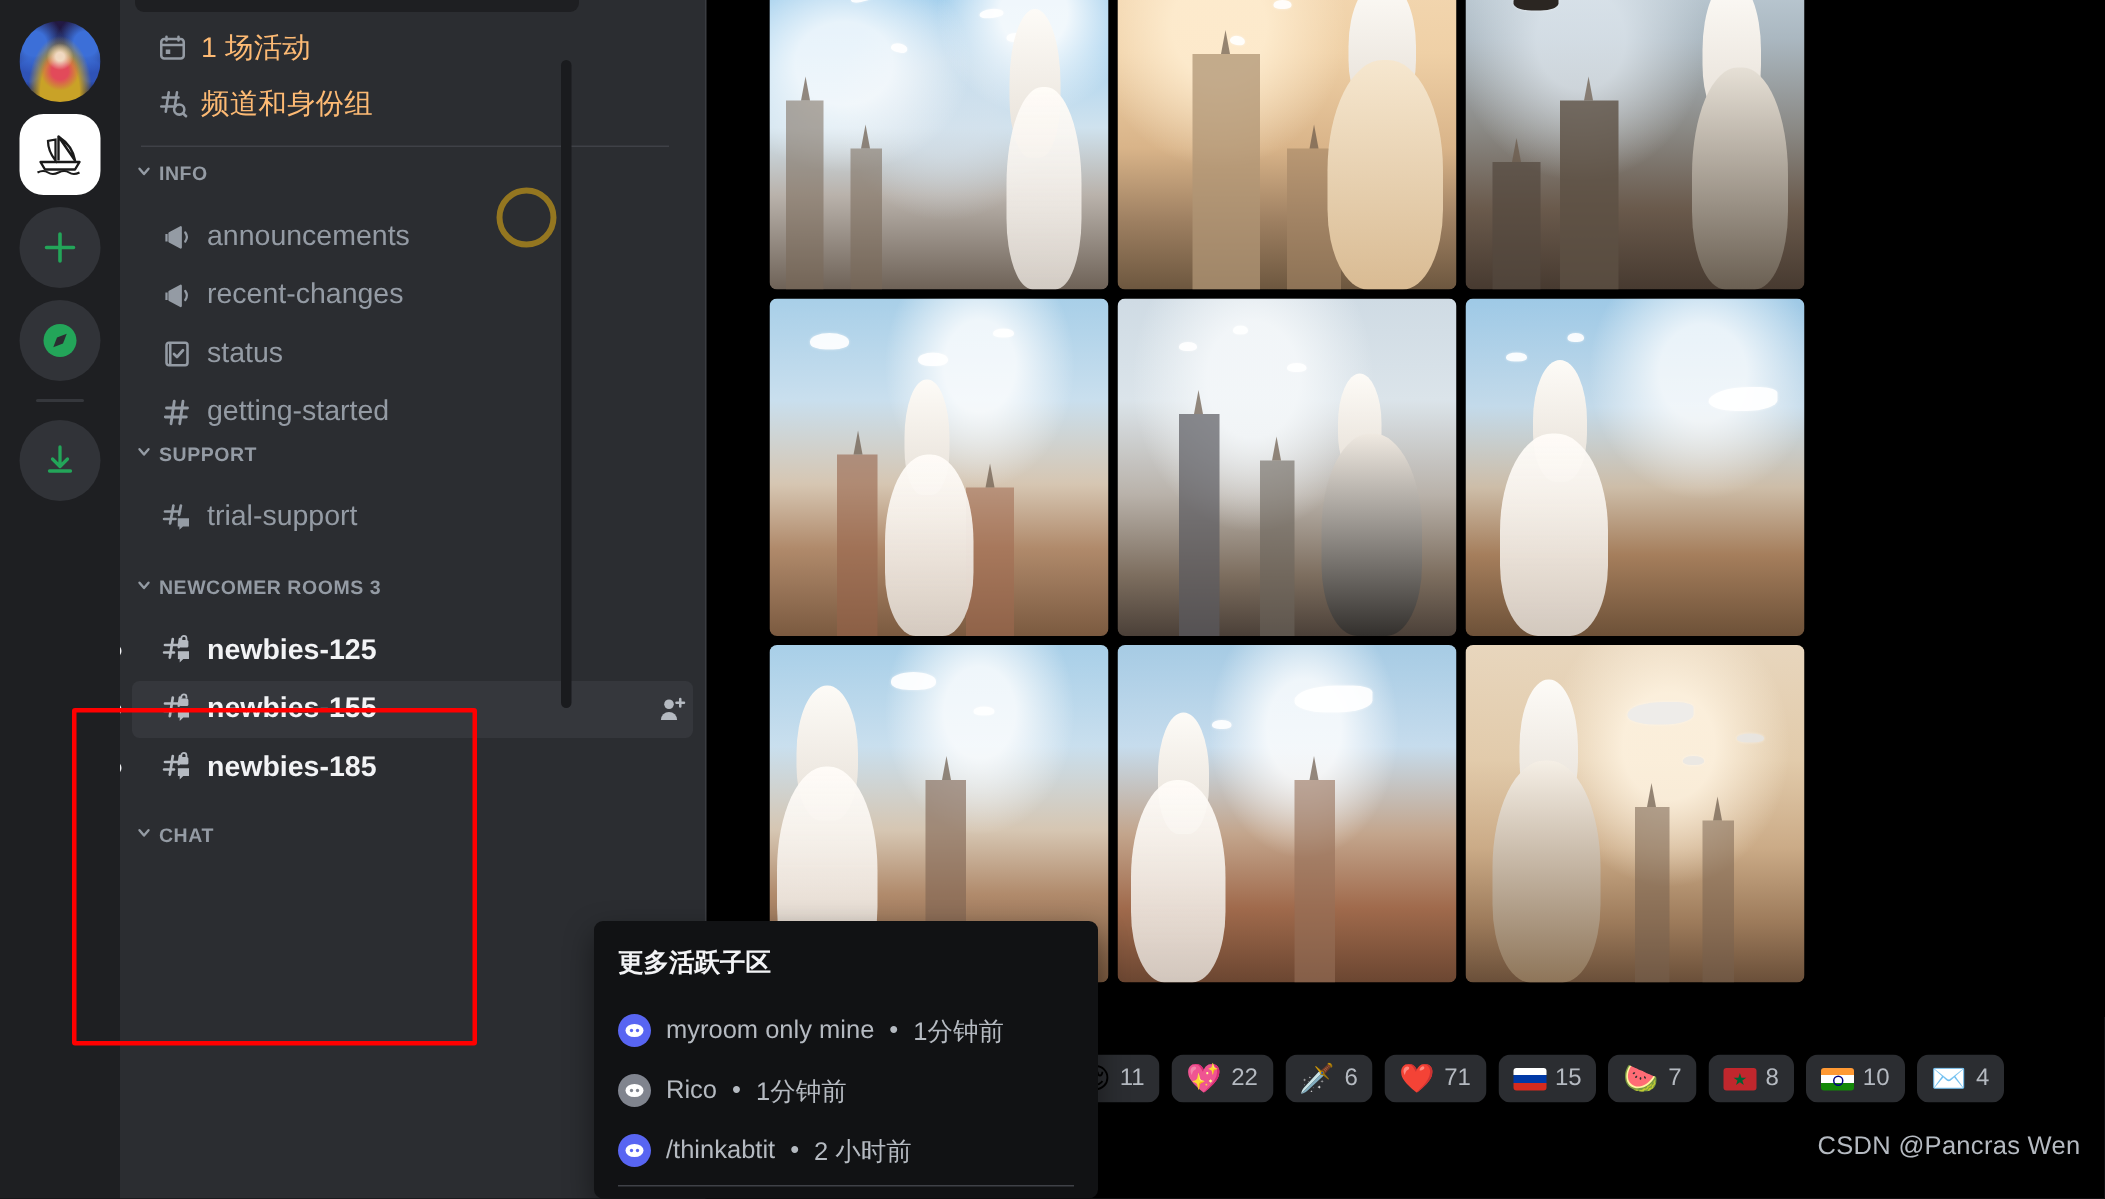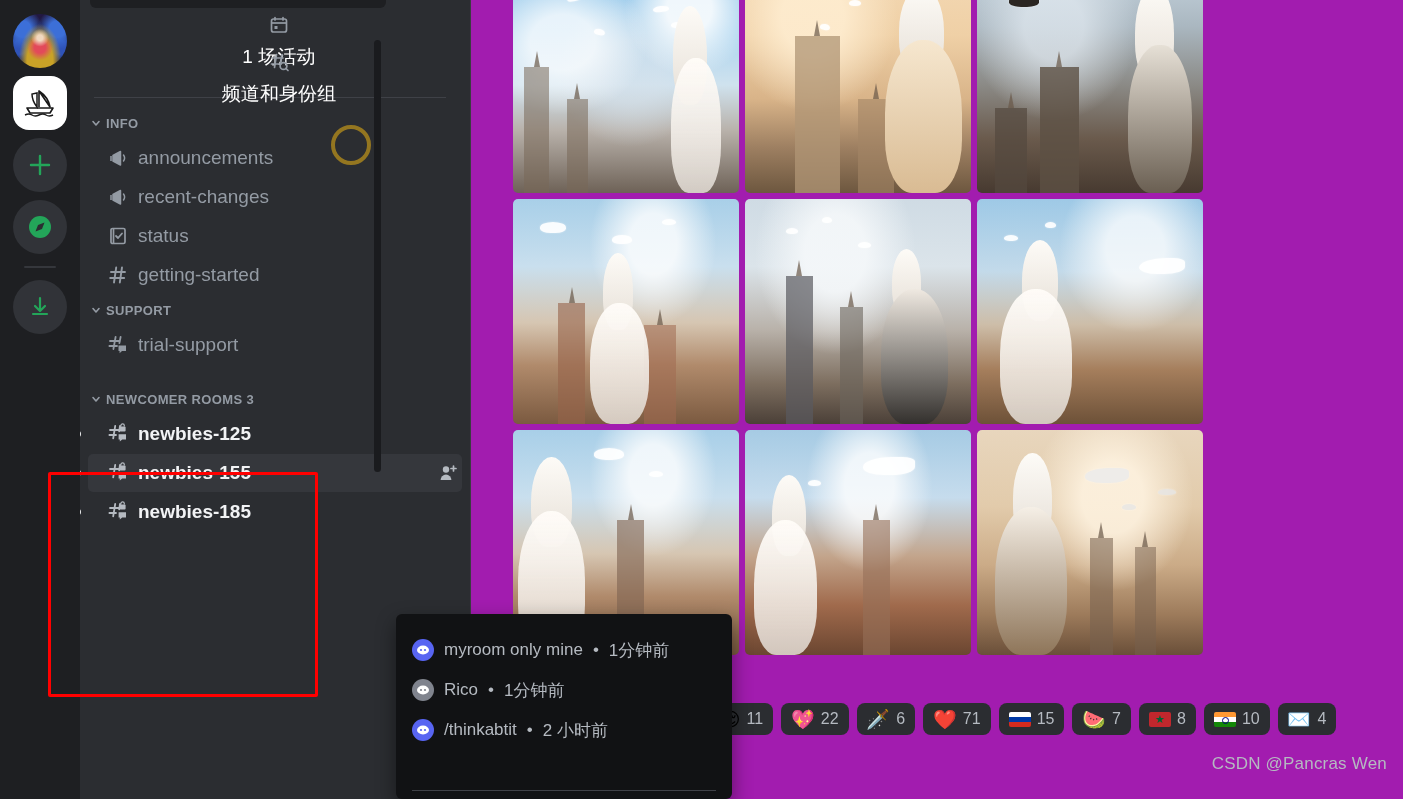--- a/index.html
+++ b/index.html
@@ -50,30 +50,30 @@
   }
   .search-bar {
     position: absolute; left: 10px; top: -22px; width: 296px; height: 30px;
     background: #1e1f22; border-radius: 6px;
   }
   .chan-scroll { position: absolute; left: 0; top: 0; width: 390px; height: 799px; }
 
   .sb-row {
     display: flex; align-items: center; gap: 8px;
     height: 36px; margin: 1px 8px 1px 0; padding: 0 8px 0 24px;
-    border-radius: 4px; color: #ffffff; position: relative; flex-direction: column;
+    border-radius: 4px; color: #fdba74; position: relative;
   }
   .sb-row .lbl { font-size: 19px; letter-spacing: .1px; white-space: nowrap; }
   .sb-row .ico { width: 22px; height: 22px; flex: 0 0 auto; display:flex; align-items:center; justify-content:center; }
   .sb-row .ico svg { display: block; }
 
   .sb-divider { height: 1px; background: #3f4147; margin: 10px 24px 10px 14px; }
 
   .cat-row {
-    display: flex; align-items: center; gap: 4px;
+    display: flex; gap: 4px;
     height: 30px; padding-left: 10px; color: #949ba4;
     font-size: 13px; font-weight: 700; letter-spacing: .36px; text-transform: uppercase;
   }
   .cat-row .chev { width: 12px; height: 12px; flex: 0 0 auto; }
 
   .chan-row {
     display: flex; align-items: center; gap: 8px;
     height: 38px; margin: 1px 8px 1px 8px; padding: 0 8px 0 18px;
     border-radius: 5px; color: #949ba4; position: relative;
   }
@@ -104,21 +104,21 @@
   }
 
   .red-box {
     position: absolute; left: 48px; top: 472px; width: 270px; height: 225px;
     border: 3px solid #ff0000; border-radius: 2px; pointer-events: none; z-index: 30;
   }
 
   
   .main {
     position: absolute; left: 470px; top: 0; width: 933px; height: 799px;
-    background: #a21caf; overflow: hidden;
+    background: #000000; overflow: hidden;
   }
   .main-divider { position: absolute; left: 0; top: 0; width: 1px; height: 799px; background: #3a3c41; }
 
   .gallery {
     position: absolute; left: 43px; top: -32px;
     width: 690px;
     display: grid; grid-template-columns: repeat(3, 226px);
     gap: 6px;
   }
   .thumb { width: 226px; height: 225px; border-radius: 5px; overflow: hidden; position: relative; }
@@ -425,20 +425,28 @@
           <svg width="22" height="22" viewBox="0 0 22 22">
             <path d="M3 7 H11.5 M2.4 12 H9 M8.2 3 L6.2 15.4 M13 3 L12.2 8.4" stroke="#b5bac1" stroke-width="1.8" stroke-linecap="round"></path>
             <rect x="12.6" y="3.6" width="6" height="5" rx="1" fill="#b5bac1"></rect>
             <path d="M13.9 3.6 V2.6 a1.7 1.7 0 0 1 3.4 0 V3.6" fill="none" stroke="#b5bac1" stroke-width="1.2"></path>
             <path d="M11.6 11.2 H19 V16.4 H15.2 L12.8 18.6 V16.4 H11.6 Z" fill="#b5bac1"></path>
           </svg>
         </span>
         <span class="cname">newbies-185</span>
       </div>
 
+      <div class="cat-row" style="margin-top:18px">
+        <span class="chev">
+          <svg width="12" height="12" viewBox="0 0 12 12">
+              <path d="M3 4.5 L6 8 L9 4.5" fill="none" stroke="#949ba4" stroke-width="1.6" stroke-linecap="round" stroke-linejoin="round"></path>
+            </svg>
+        </span>
+        <span>CHAT</span>
+      </div>
 
     </div>
 
     <div class="gold-ring"></div>
     <div class="sb-scrollbar"></div>
   </div>
 
   <div class="red-box"></div>
 
   <div class="main">
@@ -590,20 +598,21 @@
       <div class="reaction">
         <span class="emo">🤓</span>
         <span class="cnt">6</span>
       </div>
     </div>
 
     <div class="watermark">CSDN @Pancras Wen</div>
   </div>
 
   <div class="tooltip">
+    <div class="tt-title">更多活跃子区</div>
 
     <div class="tt-row">
       <span class="tt-ico brand">
         <svg width="14" height="11" viewBox="0 0 14 11">
             <ellipse cx="7" cy="5" rx="6" ry="4.4" fill="#fff"></ellipse>
             <circle cx="5" cy="5" r="1.1" fill="#5865f2"></circle>
             <circle cx="9" cy="5" r="1.1" fill="#5865f2"></circle>
           </svg>
       </span>
       <span class="tt-text">myroom only mine</span>

